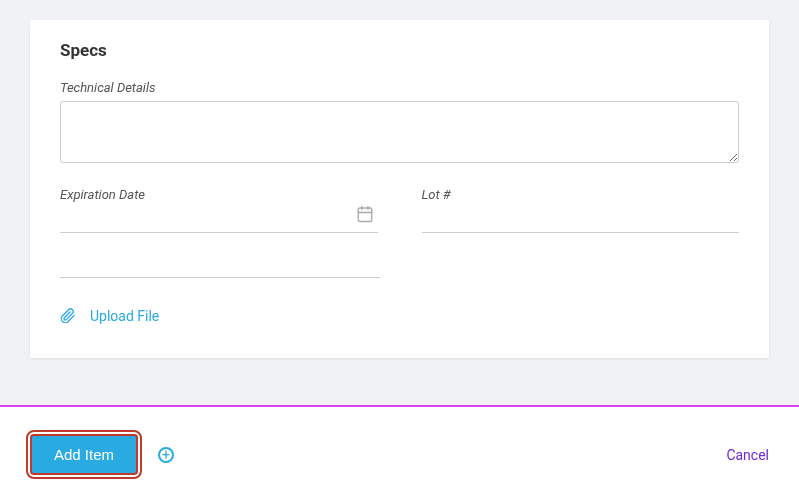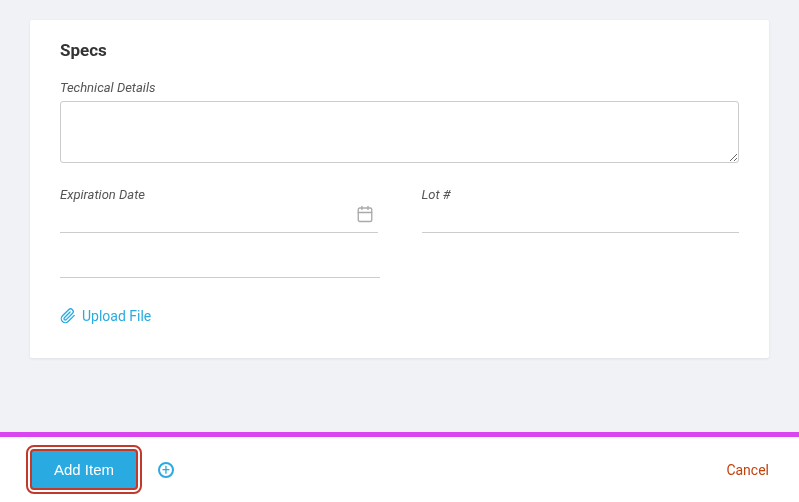--- a/index.html
+++ b/index.html
@@ -88,32 +88,32 @@
       right: 4px;
       bottom: 6px;
       color: #aaa;
       font-size: 16px;
       cursor: pointer;
     }
 
     .upload-link {
       display: inline-flex;
       align-items: center;
-      gap: 6px;
+      gap: 14px;
       color: #29abe2;
       font-size: 14px;
       cursor: pointer;
       text-decoration: none;
       margin-top: 10px;
     }
 
     .footer-bar {
       background: #fff;
-      border-top: 5px solid #d946ef;
-      padding: 12px 30px;
+      border-top: 2px solid #d946ef;
+      padding: 27px 30px;
       display: flex;
       align-items: center;
       gap: 20px;
     }
 
     .btn-add-item {
       background: #29abe2;
       color: #fff;
       border: 2px solid #c0392b;
       border-radius: 4px;
@@ -132,21 +132,21 @@
       color: #29abe2;
       font-size: 14px;
       cursor: pointer;
       background: none;
       border: none;
       font-family: inherit;
     }
 
     .btn-cancel {
       margin-left: auto;
-      color: #c2410c;
+      color: #6d28d9;
       font-size: 14px;
       cursor: pointer;
       background: none;
       border: none;
       font-family: inherit;
     }
 
     .plus-circle {
       display: inline-block;
       width: 16px;

